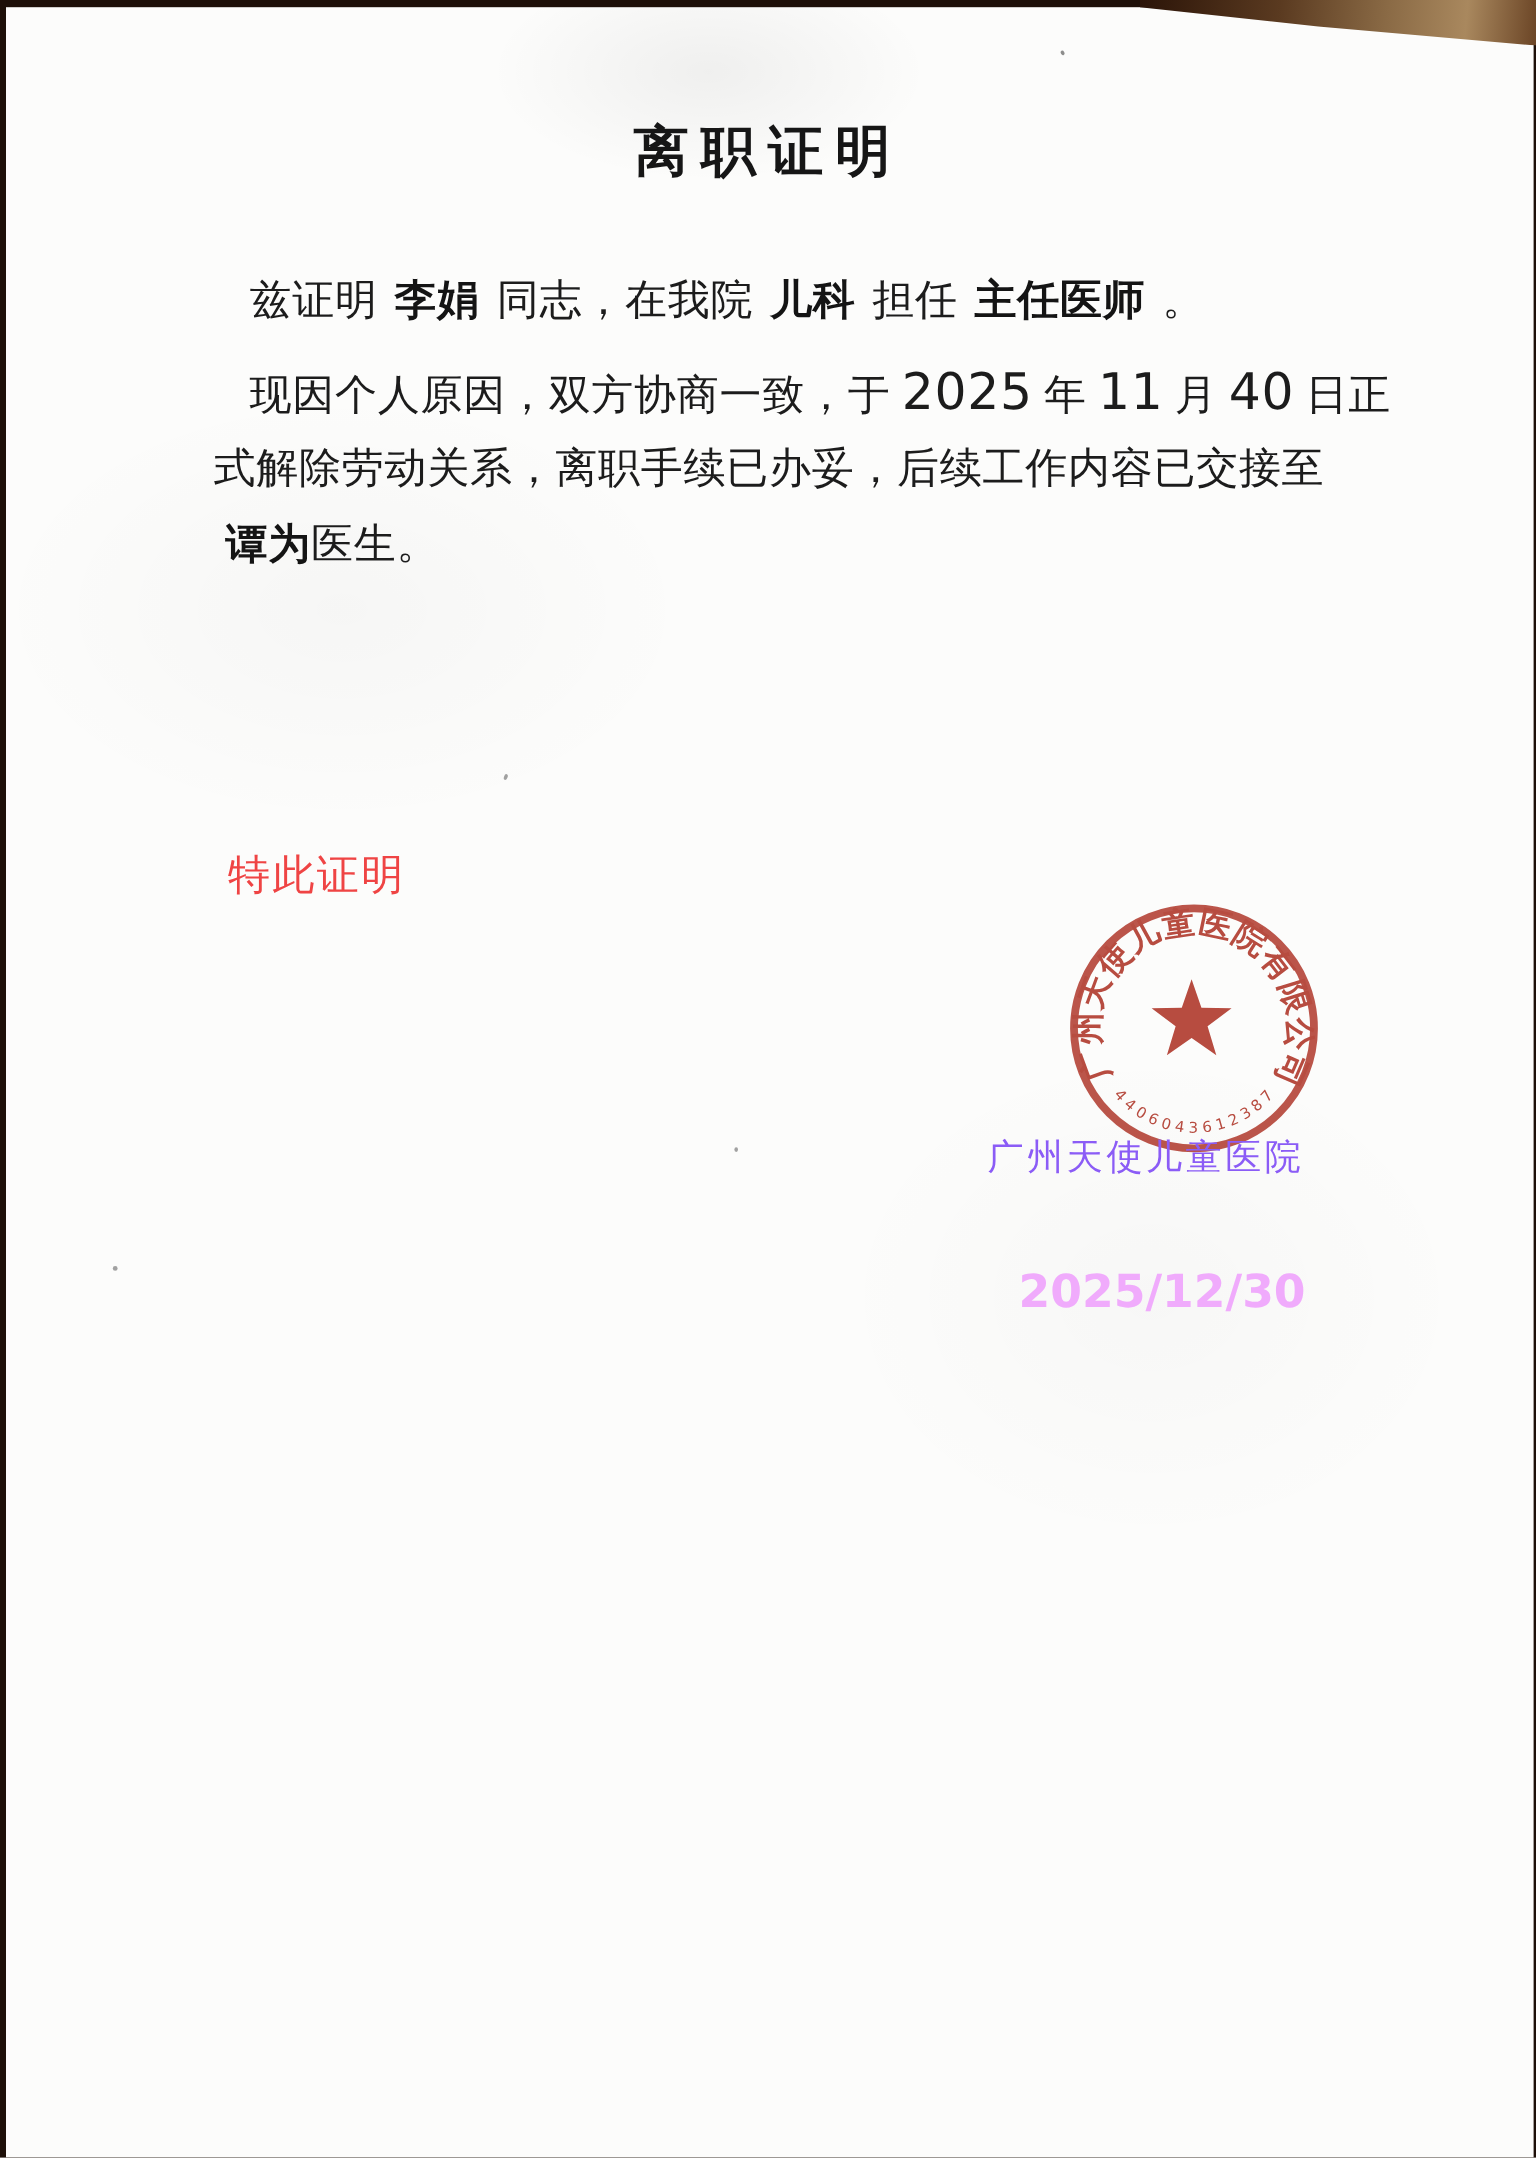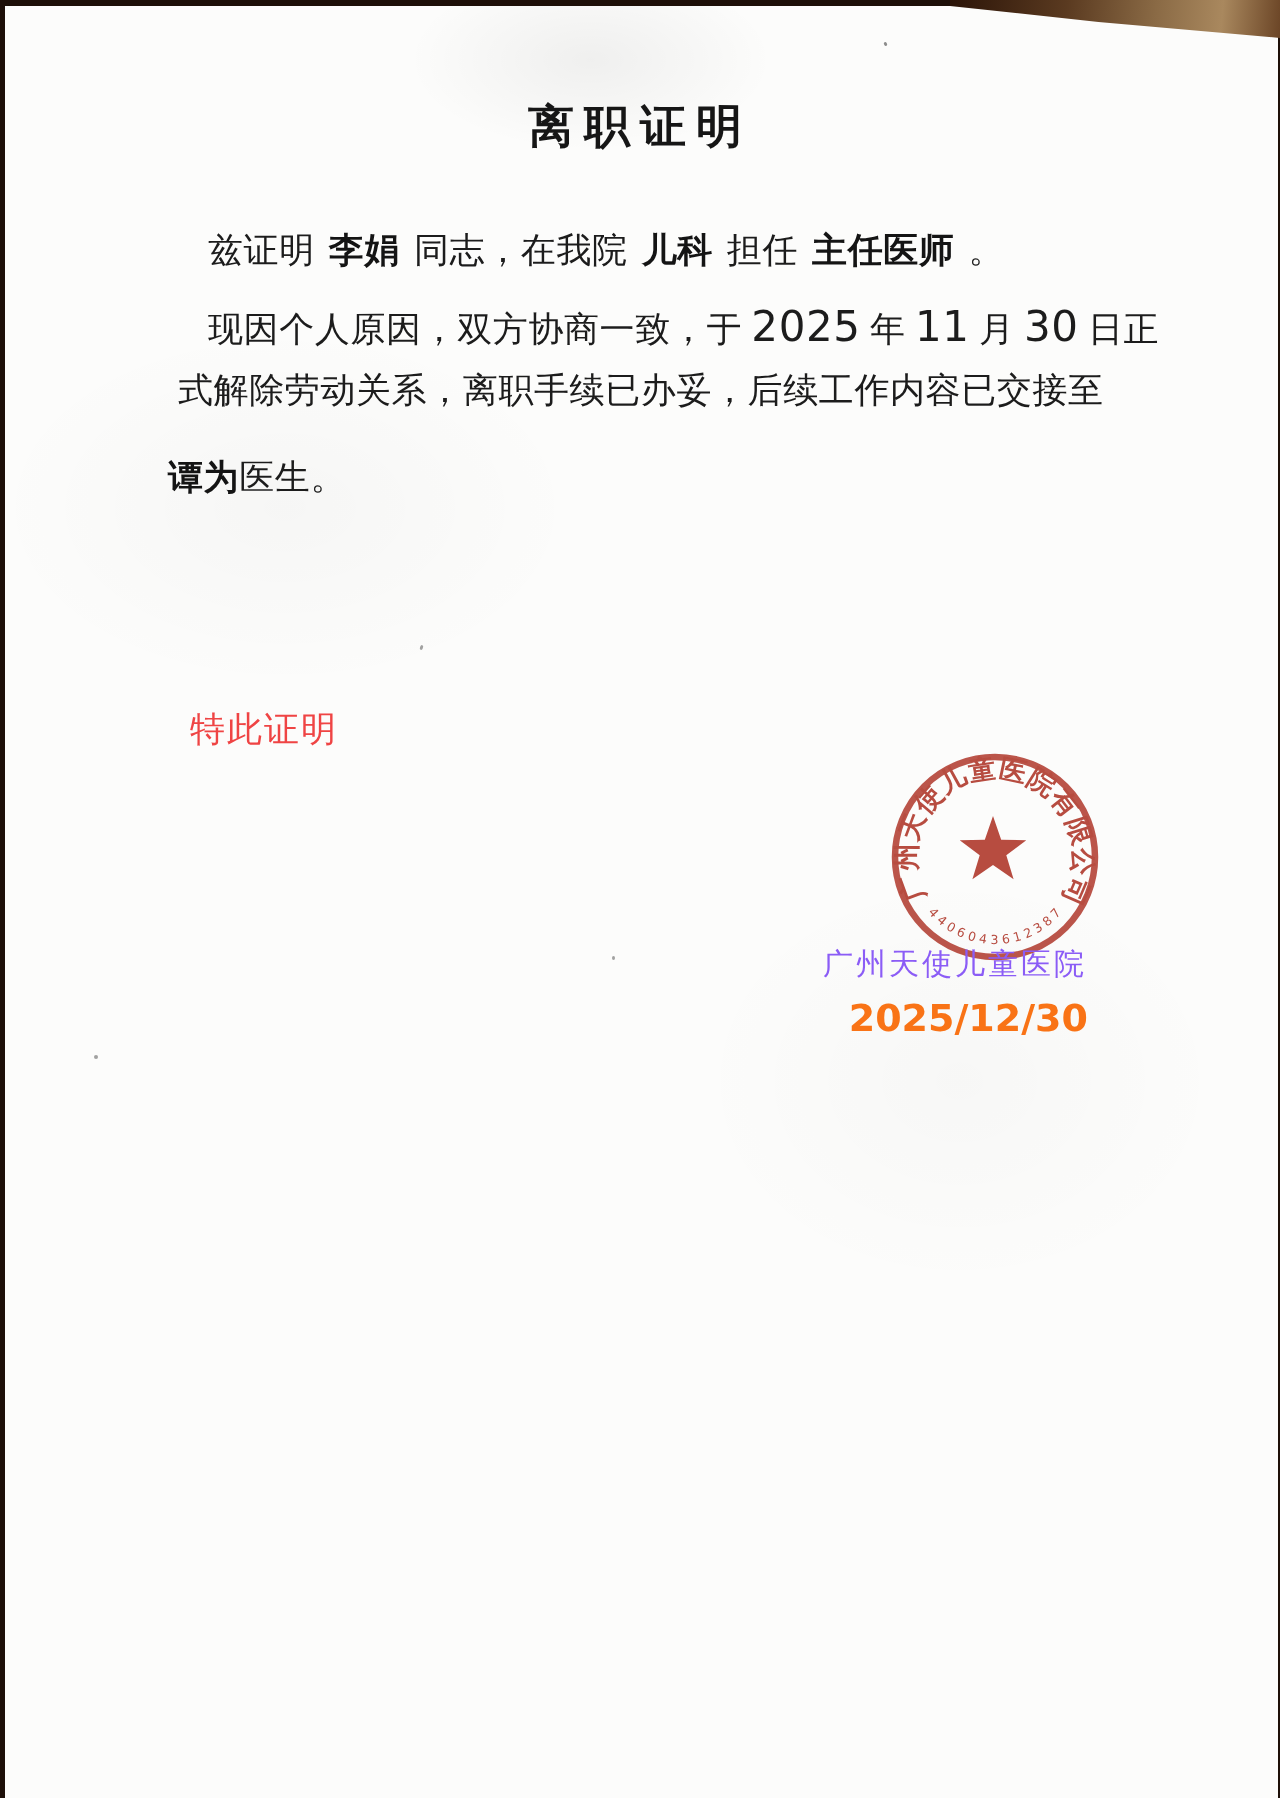--- a/index.html
+++ b/index.html
@@ -24,52 +24,52 @@
   }
   .title{
     position:absolute;top:96px;left:0;width:100%;
     text-align:center;font-size:46px;font-weight:bold;letter-spacing:10px;
     color:#161616;
   }
   .line{position:absolute;font-size:35px;line-height:44px;letter-spacing:0.6px;white-space:nowrap;color:#1c1c1c;}
   .l1{left:208px;top:231px;font-family:Liberation Mono, monospace;}
   .l2{left:208px;top:305px;}
   .l3{left:178px;top:369px;}
-  .l4{left:168px;top:432px;margin-top:24px;}
+  .l4{left:188px;top:432px;}
   .blank{font-weight:bold;margin:0 14px;color:#141414;}
   .bold{font-weight:bold;color:#141414;}
   .num{font-family:"DejaVu Sans","Liberation Sans",sans-serif;font-size:42px;}
   .closing{position:absolute;left:190px;top:706px;font-size:35px;letter-spacing:2px;color:#ef4444;}
   .hospital{
     position:absolute;right:193px;top:944px;font-size:30px;letter-spacing:3px;
     color:#8b5cf6;white-space:nowrap;
   }
   .date{
-    position:absolute;right:192px;top:996px;font-size:38px;font-weight:600;
-    font-family:"DejaVu Sans","Liberation Sans",sans-serif;color:#f97316;
+    position:absolute;right:192px;top:1054px;font-size:38px;font-weight:600;
+    font-family:"DejaVu Sans","Liberation Sans",sans-serif;color:#f0abfc;
   }
   .stamp{position:absolute;left:875px;top:737px;width:240px;height:240px;opacity:0.9;}
   .stamp text{font-family:"DejaVu Sans","Liberation Sans",sans-serif;}
   .speck{position:absolute;background:rgba(50,50,50,0.45);border-radius:50%;}
   .sp1{left:94px;top:1055px;width:4px;height:4px;}
   .sp2{left:420px;top:645px;width:3px;height:5px;transform:rotate(20deg);}
   .sp3{left:612px;top:956px;width:3px;height:4px;}
   .sp4{left:884px;top:42px;width:3px;height:4px;transform:rotate(-30deg);background:rgba(50,50,50,0.55);}
 </style>
 </head>
 <body>
 
 <div class="paper"></div>
 <div class="corner-wedge"></div>
 
 <div class="title">离职证明</div>
 
 <div class="line l1"><span>兹证明</span><span class="blank">李娟</span><span>同志，在我院</span><span class="blank">儿科</span><span>担任</span><span class="blank">主任医师</span><span>。</span></div>
 
-<div class="line l2"><span>现因个人原因，双方协商一致，于 </span><span class="num">2025</span><span> 年 </span><span class="num">11</span><span> 月 </span><span class="num">30</span><span> 日正</span></div>
+<div class="line l2"><span>现因个人原因，双方协商一致，于 </span><span class="num">2025</span><span> 年 </span><span class="num">11</span><span> 月 </span><span class="num">40</span><span> 日正</span></div>
 
 <div class="line l3">式解除劳动关系，离职手续已办妥，后续工作内容已交接至</div>
 
 <div class="line l4"><span class="bold">谭为</span><span>医生。</span></div>
 
 <div class="closing">特此证明</div>
 
 <svg class="stamp" viewBox="-120 -120 240 240" xmlns="http://www.w3.org/2000/svg">
   <defs>
     <path id="ringPath" d="M -68.4 39.5 A 79 79 0 1 1 68.4 39.5" fill="none"></path>

